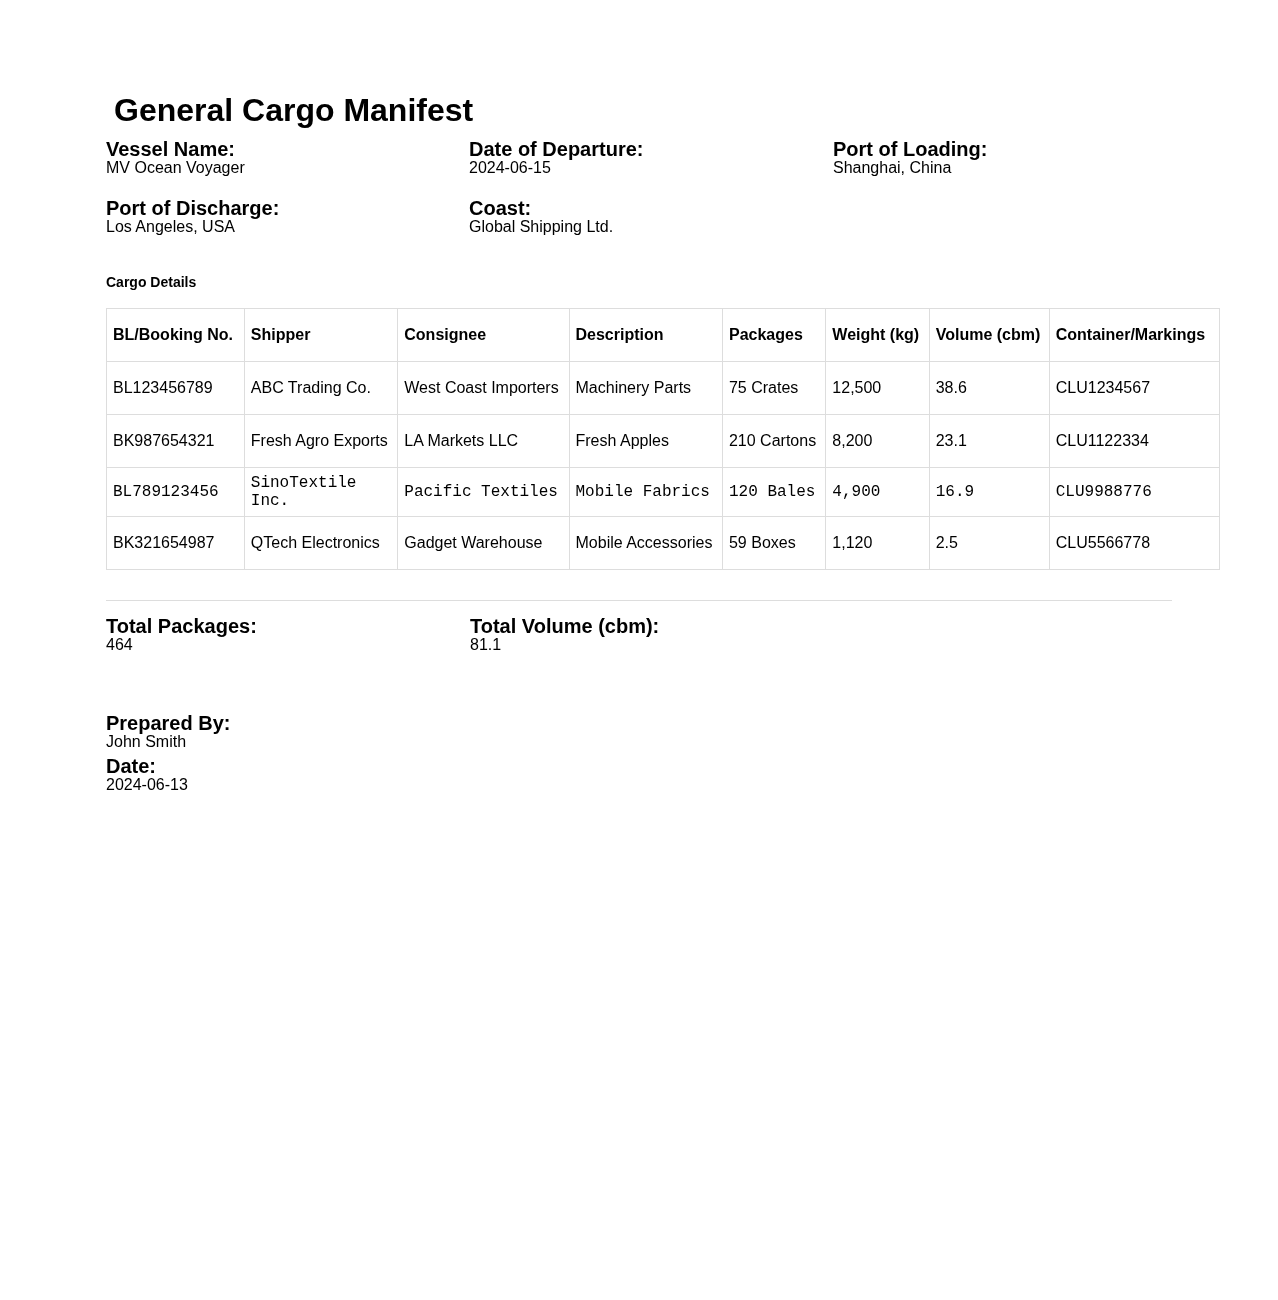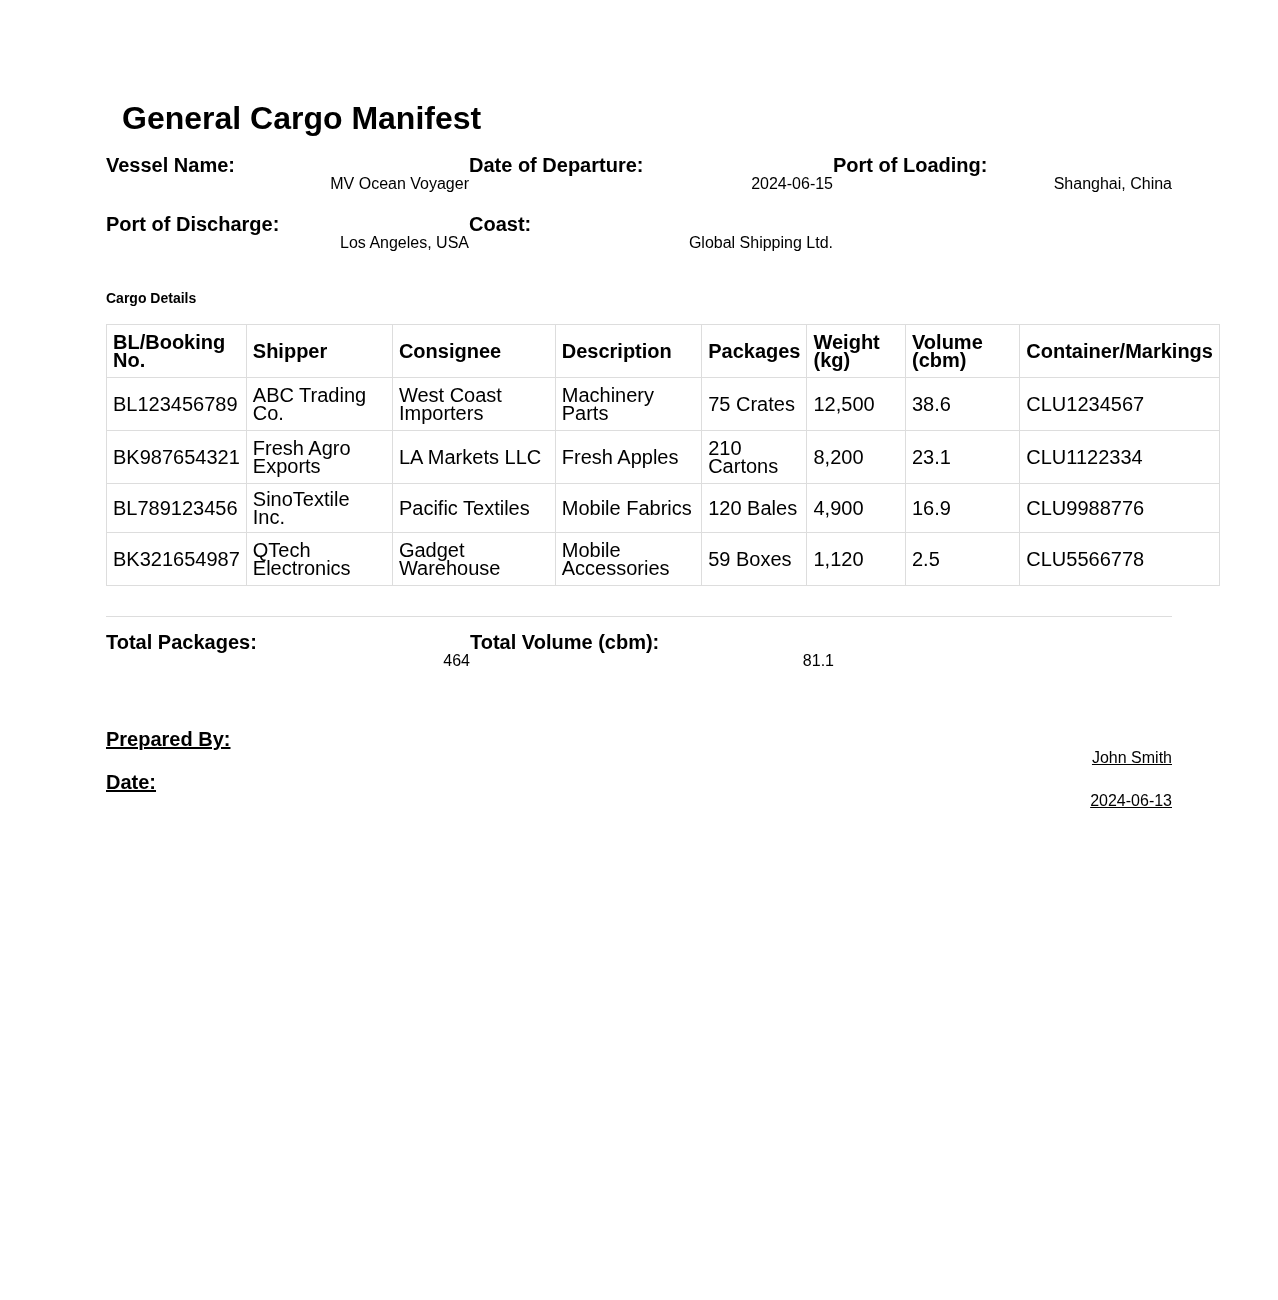--- a/index.html
+++ b/index.html
@@ -12,70 +12,69 @@
     }
     .page {
       position: absolute;
       left: 106px;
       top: 80px;
       width: 1066px;
     }
     h1 {
       font-size: 32px;
       font-weight: bold;
-      margin: 16px;
+      margin: 8px;
       line-height: 44px;
     }
     .meta-grid {
       display: grid;
       grid-template-columns: 363px 364px 339px;
       margin-top: 5px;
     }
     .meta-item { margin-bottom: 22px; }
     .label {
       font-size: 20px;
       font-weight: bold;
       line-height: 18px;
     }
     .value {
       font-size: 16px;
       line-height: 19px;
-      text-align: right;
     }
     h2 {
       font-size: 14px;
       font-weight: bold;
       margin: 13px 0 15px 0;
       line-height: 22px;
     }
     table {
       border-collapse: collapse;
       width: 1114px;
-      font-size: 20px;
+      font-size: 16px;
     }
     th, td {
       border: 1px solid #dddddd;
       padding: 6px 6px;
       text-align: left;
       vertical-align: middle;
       line-height: 18px;
     }
     th { font-weight: bold; height: 40px; }
     td { height: 40px; }
-    tr.short td { height: 22px; }
+    tr.short td { height: 22px; font-family: Liberation Mono, monospace; }
     .divider {
       border: none;
       border-top: 1px solid #dddddd;
       margin: 30px 0 16px 0;
     }
     .totals {
       display: grid;
       grid-template-columns: 364px 364px 338px;
     }
-    .signoff { margin-top: 38px; text-decoration: underline; }
+    .signoff { margin-top: 38px; }
     .signoff .meta-item { margin-bottom: 6px; }
   </style>
 </head>
 <body>
 
 <div class="page">
   <h1>General Cargo Manifest</h1>
 
   <div class="meta-grid">
     <div class="meta-item">

